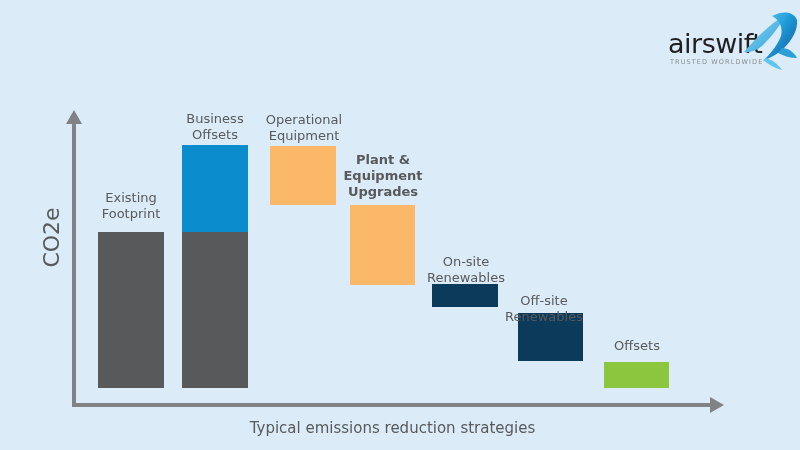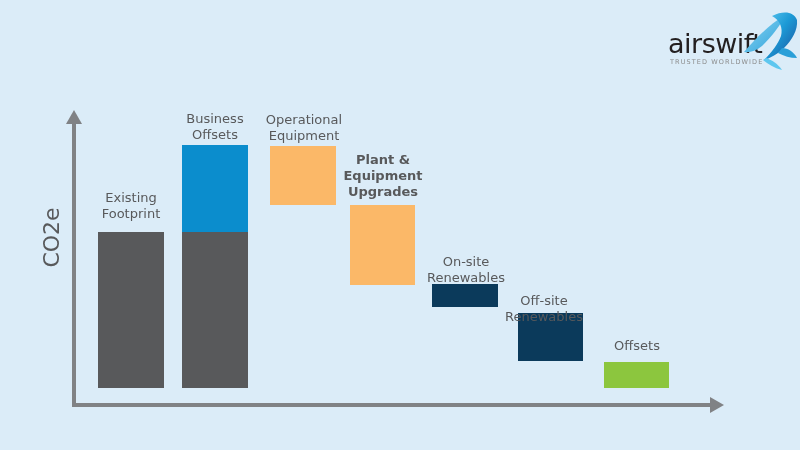--- a/index.html
+++ b/index.html
@@ -171,20 +171,21 @@
       <path d="M24 50 C30 52 36 56 40 62 C32 60 26 56 21 52 Z" fill="#5ec7ef"></path>
     </svg>
   </div>
 
   <div class="axis-line" id="y-axis-line"></div>
   <div class="axis-line" id="x-axis-line"></div>
   <div id="y-axis-arrow"></div>
   <div id="x-axis-arrow"></div>
 
   <div id="y-axis-title">CO2e</div>
+  <div id="x-axis-title">Typical emissions reduction strategies</div>
 
   <div id="bars-layer">
       <div class="bar" style="left: 98px; top: 232px; width: 66px; height: 156px; background: rgb(88, 89, 91);"></div>
       <div class="bar-label" style="left: 88px; top: 190px; width: 86px;">Existing
 Footprint</div>
       <div class="bar" style="left: 182px; top: 232px; width: 66px; height: 156px; background: rgb(88, 89, 91);"></div>
       <div class="bar" style="left: 182px; top: 145px; width: 66px; height: 87px; background: rgb(11, 141, 205);"></div>
       <div class="bar-label" style="left: 172px; top: 111px; width: 86px;">Business
 Offsets</div>
       <div class="bar" style="left: 270px; top: 146px; width: 66px; height: 59px; background: rgb(251, 184, 104);"></div>

